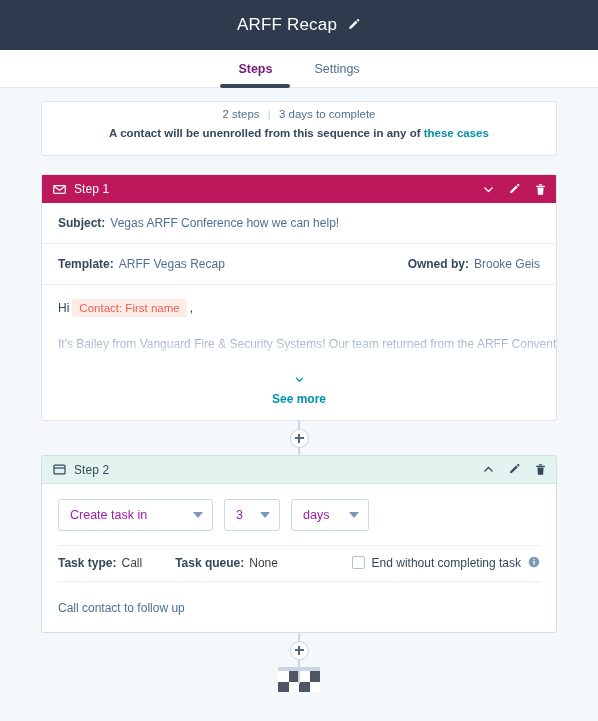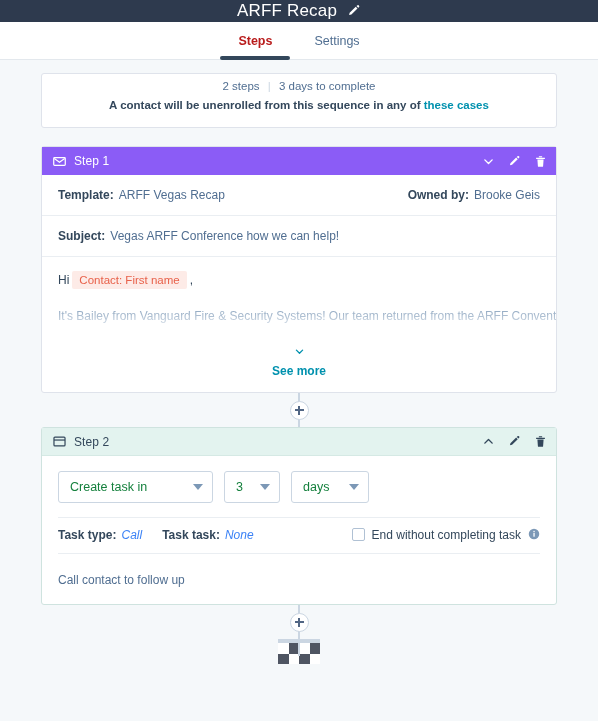--- a/index.html
+++ b/index.html
@@ -6,21 +6,21 @@
   html, body {
     width: 598px; height: 721px;
     font-family: "Liberation Sans", sans-serif;
     background: #f5f8fa;
     color: #33475b;
     overflow: hidden;
   }
 
   
   .topbar {
-    height: 22px;
+    height: 50px;
     background: #2e3a4e;
     display: flex; align-items: center; justify-content: center;
     gap: 10px;
     position: relative;
   }
   .topbar-title {
     color: #ffffff;
     font-size: 17px;
     letter-spacing: .2px;
   }
@@ -36,21 +36,21 @@
     border-bottom: 1px solid #e3e8ed;
   }
   .tab {
     display: flex; align-items: center;
     font-size: 12.5px;
     color: #506e91;
     padding: 0 4px;
     position: relative;
     cursor: pointer;
   }
-  .tab.active { color: #b91c1c; font-weight: 600; }
+  .tab.active { color: #701a75; font-weight: 600; }
   .tab.active::after {
     content: "";
     position: absolute;
     left: -14px; right: -14px; bottom: -1px;
     height: 4px;
     border-radius: 2px;
     background: #33475b;
   }
 
   
@@ -87,21 +87,21 @@
   }
   #step1-card { margin-top: 18px; }
   #step2-card { margin-top: 0; border-color: #cfe3df; }
 
   .step-header {
     height: 28px;
     display: flex; align-items: center;
     padding: 0 9px 0 11px;
     font-size: 12px;
   }
-  .step-header.dark { background: #8b5cf6; color: #ffffff; }
+  .step-header.dark { background: #be185d; color: #ffffff; }
   .step-header.mint { background: #e3f3ef; color: #33475b; border-bottom: 1px solid #d5e9e4; }
   .step-header .step-ico { display: flex; align-items: center; margin-right: 8px; }
   .step-title { flex: 1; letter-spacing: .1px; }
   .step-actions { display: flex; align-items: center; gap: 13px; }
   .step-actions .act { display: flex; align-items: center; cursor: pointer; }
 
   
   .row-line {
     display: flex; align-items: baseline;
     padding: 13px 16px;
@@ -150,21 +150,21 @@
   
   .dropdown-row { display: flex; gap: 11px; padding: 15px 16px 14px 16px; }
   .dd {
     height: 32px;
     border: 1px solid #cbd6e2;
     border-radius: 3px;
     background: #ffffff;
     display: flex; align-items: center;
     padding: 0 9px 0 11px;
     font-size: 12.5px;
-    color: #15803d;
+    color: #a21caf;
     cursor: pointer;
   }
   #dd-action { width: 155px; }
   #dd-number { width: 56px; }
   #dd-unit { width: 78px; }
   .dd .dd-val { flex: 1; }
   .dd .caret {
     width: 0; height: 0;
     border-left: 5px solid transparent;
     border-right: 5px solid transparent;
@@ -174,21 +174,21 @@
 
   .meta-row {
     display: flex; align-items: center;
     margin: 0 16px;
     padding: 10px 0 11px 0;
     border-top: 1px solid #eaeef2;
     border-bottom: 1px solid #eaeef2;
     font-size: 12px;
   }
   .meta-row .lbl { font-weight: 700; color: #33475b; margin-right: 5px; }
-  .meta-row .val { color: #3b82f6; margin-right: 20px; font-style: italic; }
+  .meta-row .val { color: #404040; margin-right: 33px; }
   .checkrow { margin-left: auto; display: flex; align-items: flex-start; gap: 7px; cursor: pointer; }
   .cbox {
     width: 13px; height: 13px;
     border: 1px solid #b0c1d4;
     border-radius: 2px;
     background: #fff;
   }
   .checkrow .ctext { font-size: 12px; color: #33475b; }
   .info-ico { display: flex; align-items: center; }
 
@@ -299,30 +299,30 @@
         </span>
         <span class="act">
           <svg width="13" height="13" viewBox="0 0 16 16" aria-hidden="true">
             <path d="M6 1.4h4v1.4H6zM2.6 3.4h10.8v1.5H2.6zM4.2 5.6h7.6l-.6 8.2a.9.9 0 0 1-.9.8H5.7a.9.9 0 0 1-.9-.8L4.2 5.6z" fill="#ffffff"></path>
           </svg>
         </span>
       </span>
     </div>
 
     <div class="row-line">
+      <span class="lbl">Subject:</span>
+      <span class="val">Vegas ARFF Conference how we can help!</span>
+    </div>
+
+    <div class="row-line">
       <span class="lbl">Template:</span>
       <span class="val">ARFF Vegas Recap</span>
       <span class="right">
         <span class="lbl">Owned by:</span><span class="val">Brooke Geis</span>
       </span>
-    </div>
-
-    <div class="row-line">
-      <span class="lbl">Subject:</span>
-      <span class="val">Vegas ARFF Conference how we can help!</span>
     </div>
 
     <div class="email-body">
       <div class="email-greet">
         <span>Hi</span>
         <span class="token">Contact: First name</span>
         <span>,</span>
       </div>
       <div class="email-para">It's Bailey from Vanguard Fire &amp; Security Systems! Our team returned from the ARFF Convention in</div>
       <div class="fade"></div>
@@ -380,21 +380,21 @@
       </div>
       <div class="dd" id="dd-unit">
         <span class="dd-val">days</span>
         <span class="caret"></span>
       </div>
     </div>
 
     <div class="meta-row">
       <span class="lbl">Task type:</span>
       <span class="val">Call</span>
-      <span class="lbl">Task task:</span>
+      <span class="lbl">Task queue:</span>
       <span class="val">None</span>
       <span class="checkrow">
         <span class="cbox"></span>
         <span class="ctext">End without completing task</span>
         <span class="info-ico">
           <svg width="12" height="12" viewBox="0 0 16 16" aria-hidden="true">
             <circle cx="8" cy="8" r="7" fill="#7c98b6"></circle>
             <rect x="7.2" y="6.6" width="1.7" height="5" fill="#ffffff"></rect>
             <rect x="7.2" y="3.8" width="1.7" height="1.8" fill="#ffffff"></rect>
           </svg>

